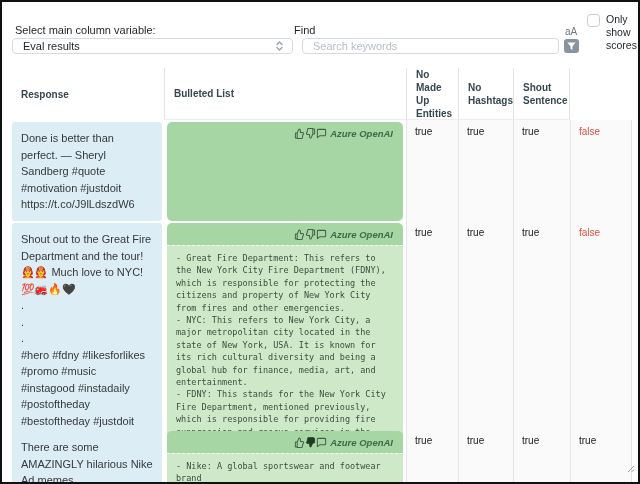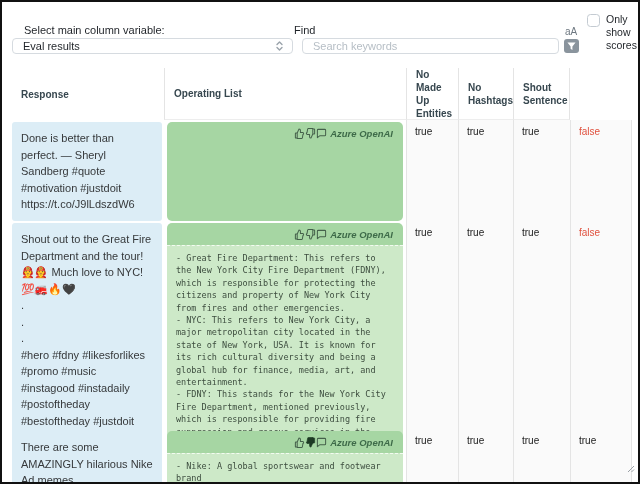--- a/index.html
+++ b/index.html
@@ -3,21 +3,21 @@
 <meta charset="utf-8">
 <style>
   * { margin:0; padding:0; box-sizing:border-box; }
   html,body { width:640px; height:484px; background:#fff; font-family:"Liberation Sans", sans-serif; }
   .screen {
     position:relative; width:640px; height:484px;
     border:2px solid #111; background:#fff; overflow:hidden;
   }
   
   .lbl { position:absolute; font-size:11px; color:#1f2328; }
-  .lbl-select { left:22px; top:22px; }
+  .lbl-select { left:13px; top:22px; }
   .lbl-find   { left:292px; top:22px; }
   .select, .find-input {
     position:absolute; top:36px; height:16px;
     border:1px solid #d6dbe0; border-radius:4px; background:#fff;
     font-size:11px; color:#1f2328;
   }
   .select { left:10px; width:281px; display:flex; align-items:center; padding:0 8px 0 10px; }
   .select .sel-value { flex:1; }
   .select .chev { color:#9aa3ab; display:flex; }
   .find-input { left:300px; width:257px; padding:0 10px; font-family:"Liberation Sans", sans-serif; }
@@ -103,21 +103,21 @@
   </button>
 
   <div class="only-scores">
     <span class="cbx"></span>
     <span class="txt">Only show scores</span>
   </div>
 
   <div class="table">
     <div class="hrow">
       <div class="hcell">Response</div>
-      <div class="hcell score">Operating List</div>
+      <div class="hcell score">Bulleted List</div>
       <div class="hcell score">No Made Up Entities</div>
       <div class="hcell score">No Hashtags</div>
       <div class="hcell score last">Shout Sentence</div>
     </div>
 
     <div class="trow r1">
       <div class="tcell">
         <div class="tweet-box">Done is better than perfect. — Sheryl Sandberg #quote #motivation #justdoit https://t.co/J9lLdszdW6</div>
       </div>
       <div class="rcell">

